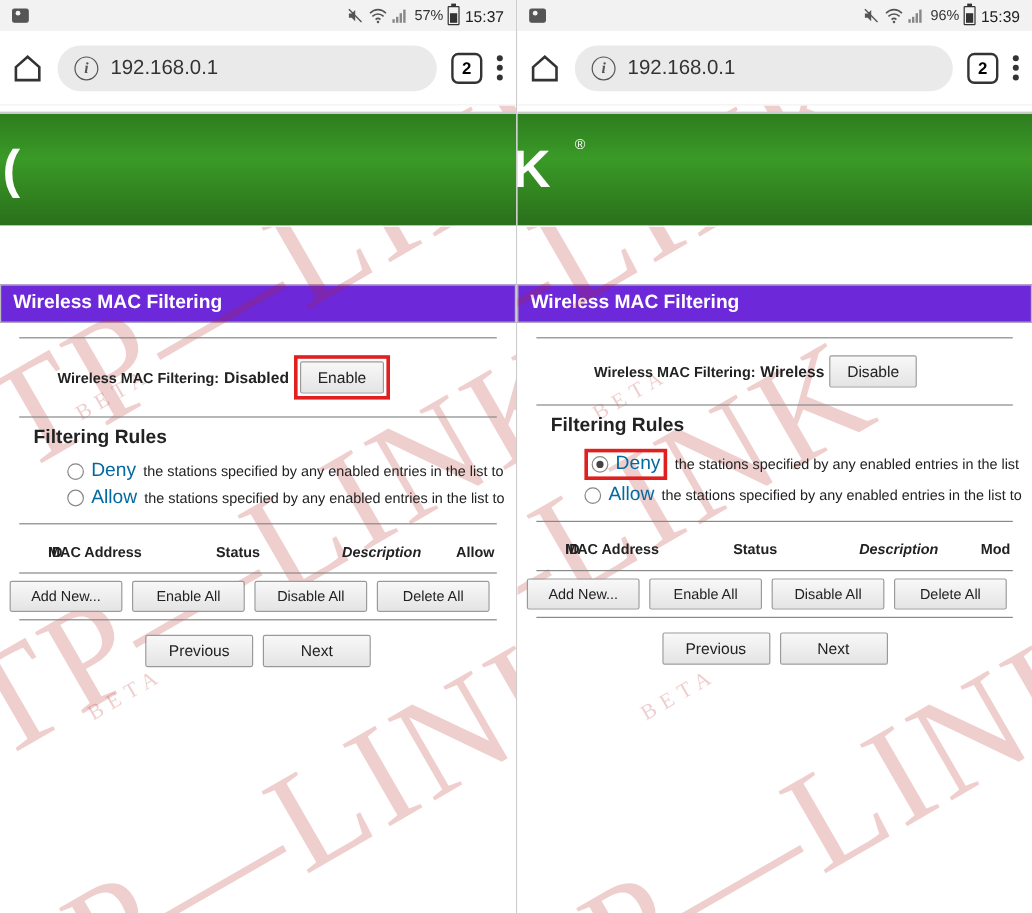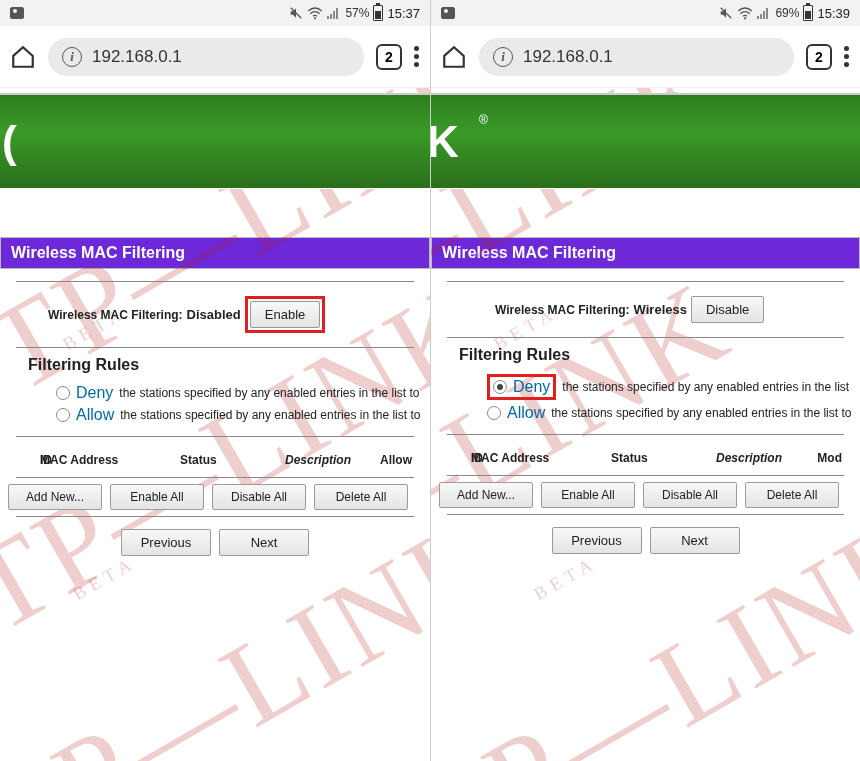--- a/index.html
+++ b/index.html
@@ -358,21 +358,21 @@
             <path fill="none" stroke="#555" stroke-width="2" d="M2 7c6-6 14-6 20 0M5 11c4-4 10-4 14 0M9 15c2-2 4-2 6 0"></path>
             <circle cx="12" cy="18" r="1.6" fill="#555"></circle>
           </svg>
       </span>
       <span class="sb-ico ico-signal">
           <span></span>
           <span></span>
           <span></span>
           <span></span>
         </span>
-      <span class="sb-pct">69%</span>
+      <span class="sb-pct">96%</span>
       <span class="sb-ico ico-batt"></span>
       <span class="sb-time">15:39</span>
     </div>
   </div>
   <div class="chrome">
     <span class="ico-home">
       <svg viewBox="0 0 24 24">
           <path fill="none" stroke="#333" stroke-width="2" d="M3 11l9-8 9 8v10H3z"></path>
         </svg>
     </span>

